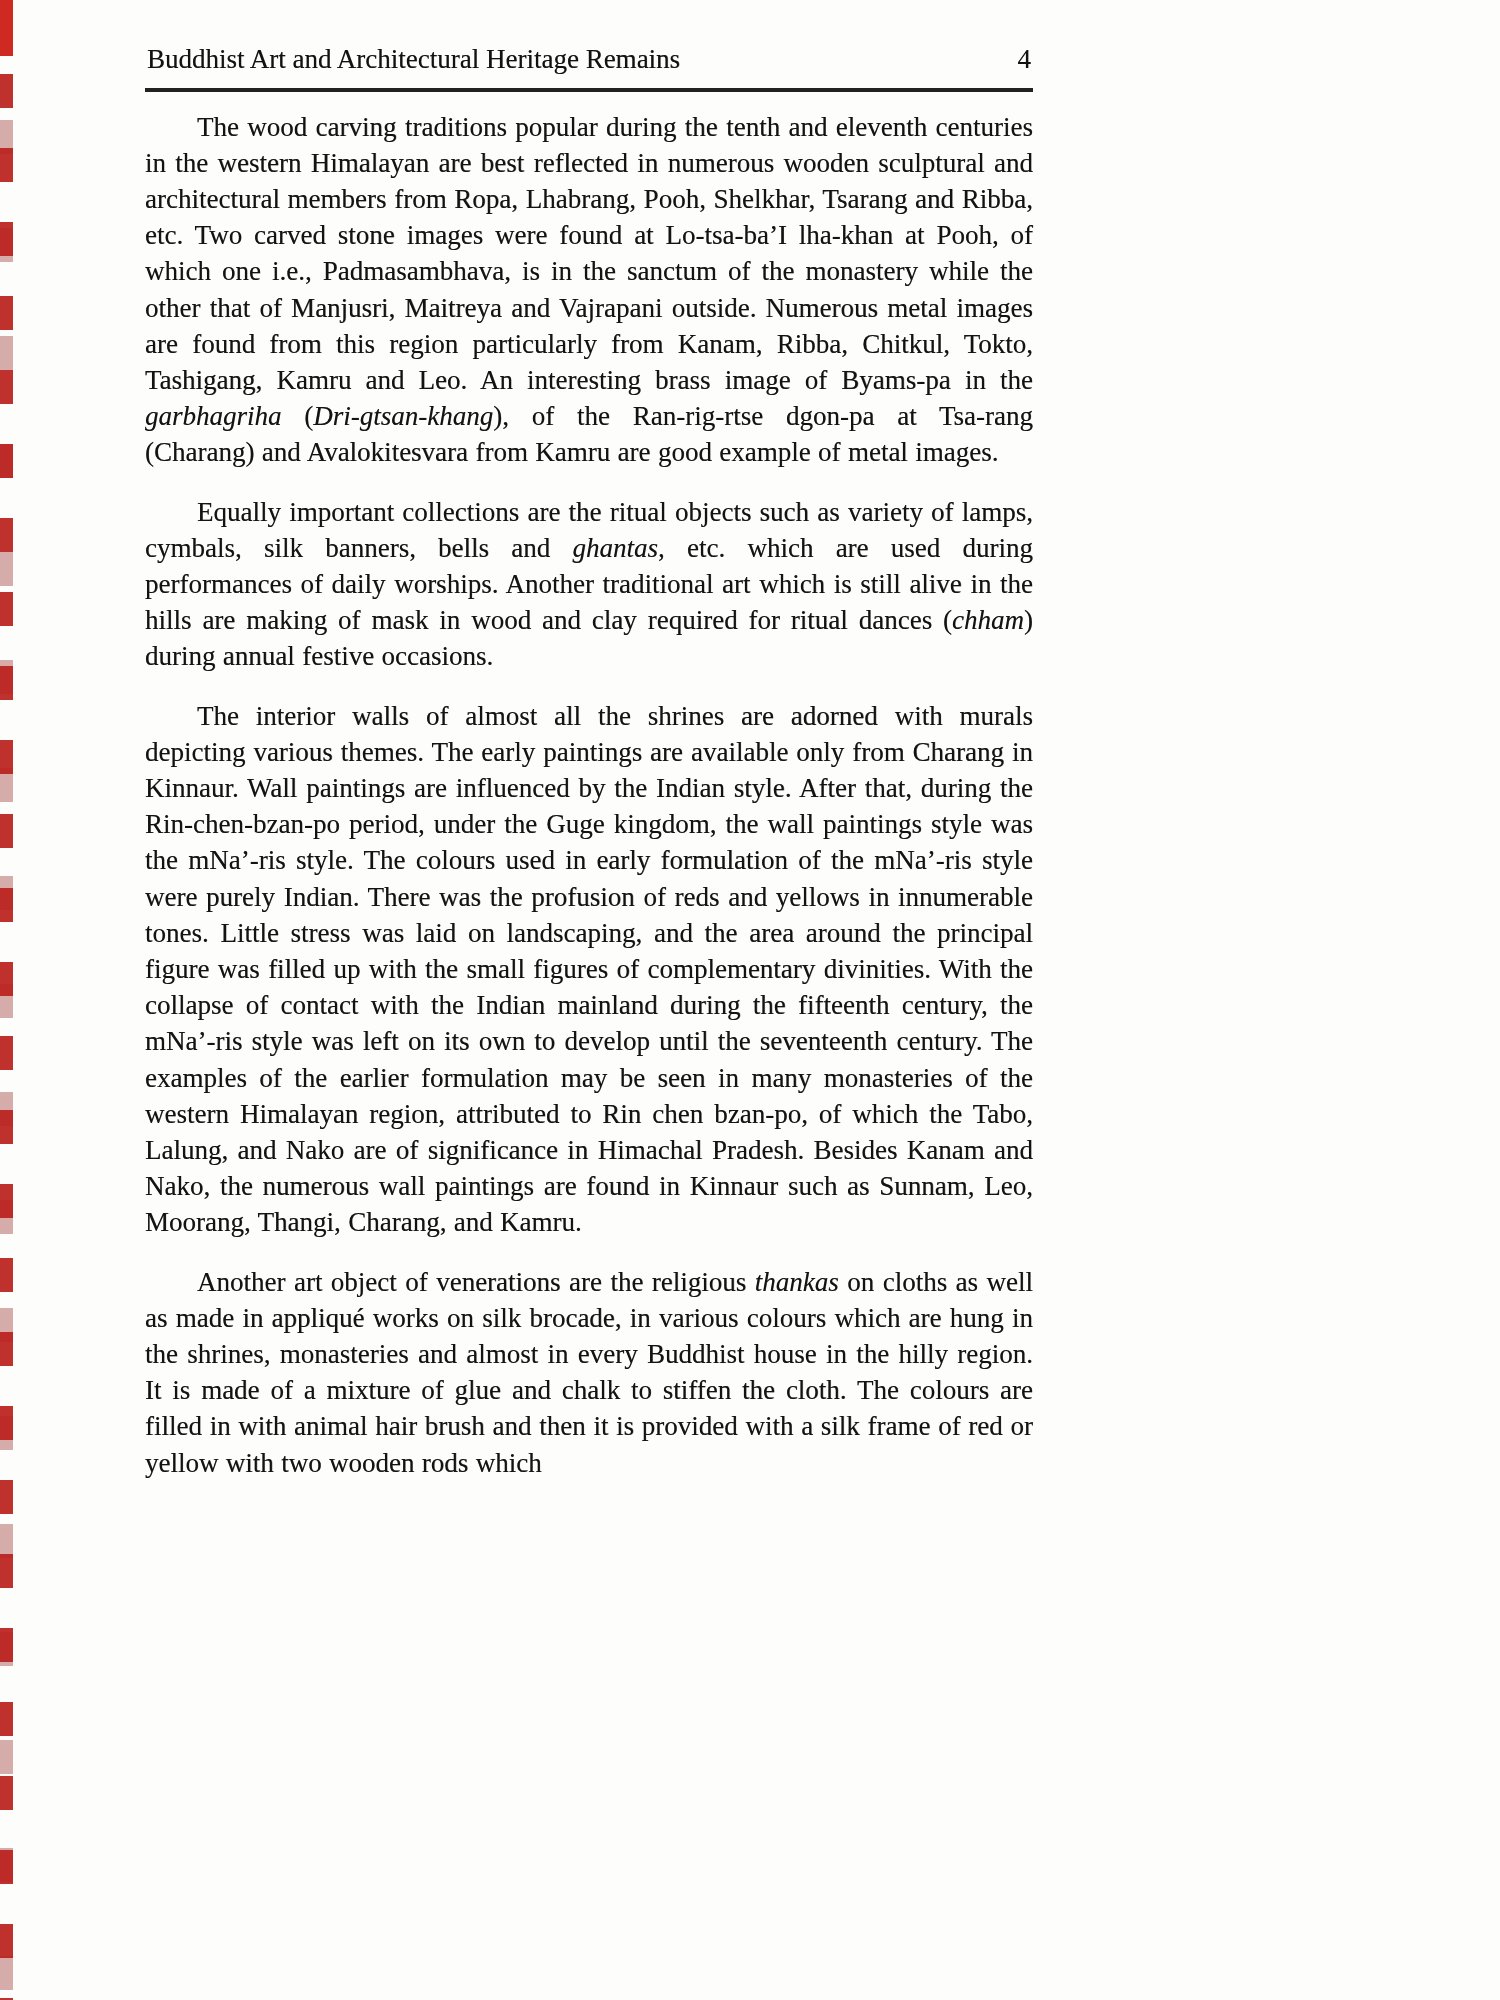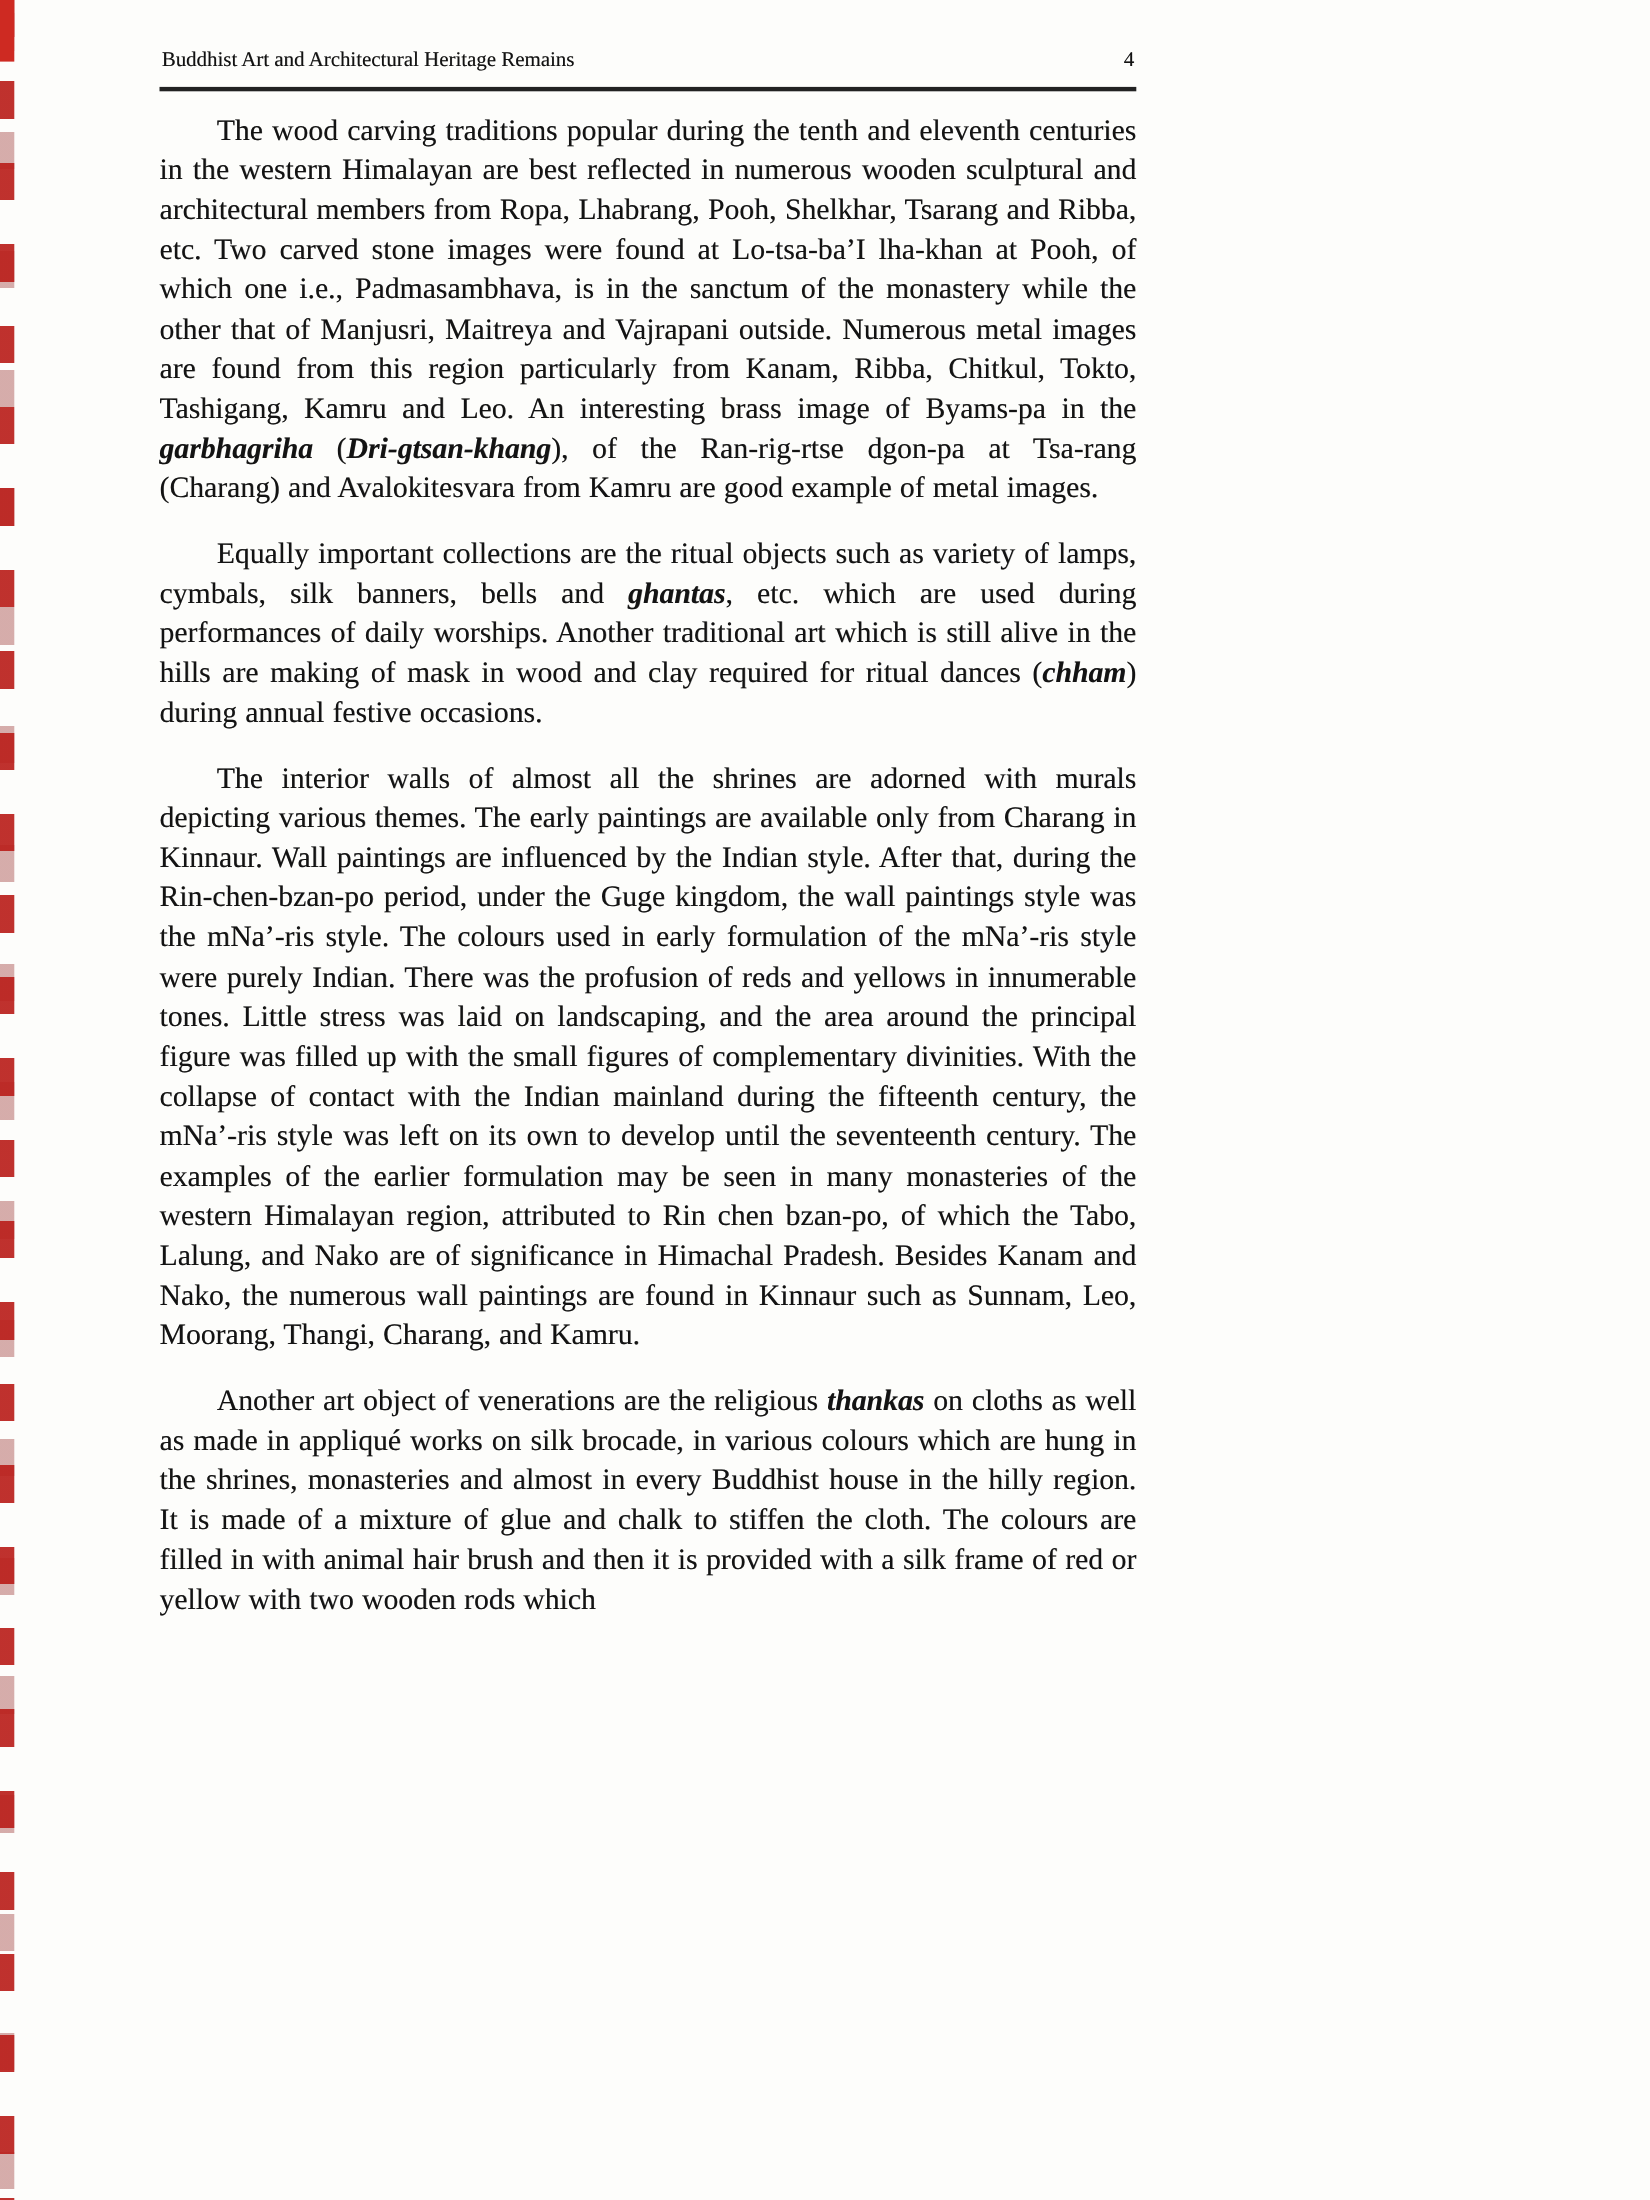--- a/index.html
+++ b/index.html
@@ -45,21 +45,21 @@
     position: absolute;
     left: 145px;
     top: 44px;
     width: 888px;
   }
 
   .running-head {
     display: flex;
     justify-content: space-between;
     align-items: baseline;
-    font-size: 19px;
+    font-size: 27px;
     color: #121212;
     text-shadow: 0.3px 0 0 rgba(20, 20, 20, 0.5);
     padding: 0 2px 0 2px;
   }
 
   .head-rule {
     margin-top: 13px;
     height: 3.5px;
     background: #222222;
     border: none;
@@ -78,21 +78,20 @@
     word-spacing: 0.6px;
     text-shadow: 0.3px 0 0 rgba(19, 19, 19, 0.5);
   }
 
   .para + .para {
     margin-top: 23px;
   }
 
   .para i {
     font-style: italic;
-    font-weight: bold;
   }
 </style>
 </head>
 <body>
 
 <div class="edge-marks"></div>
 
 <div class="content">
 
   <div class="running-head">

